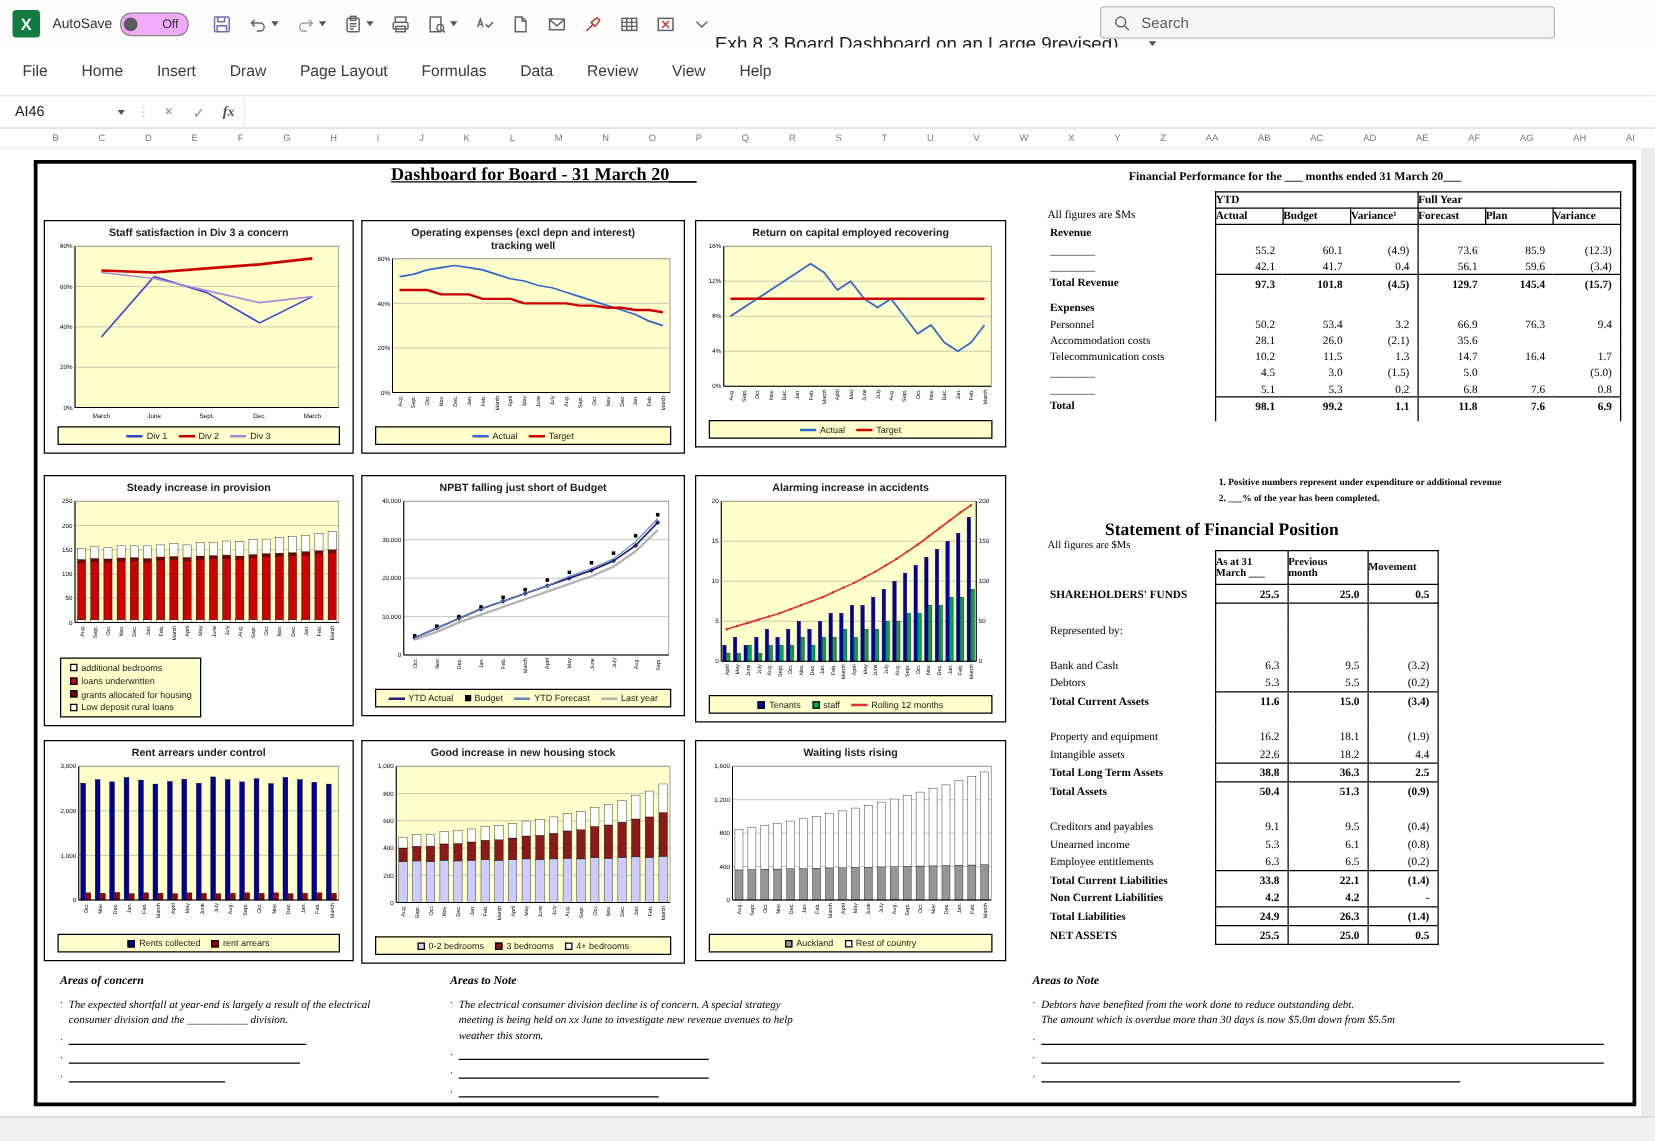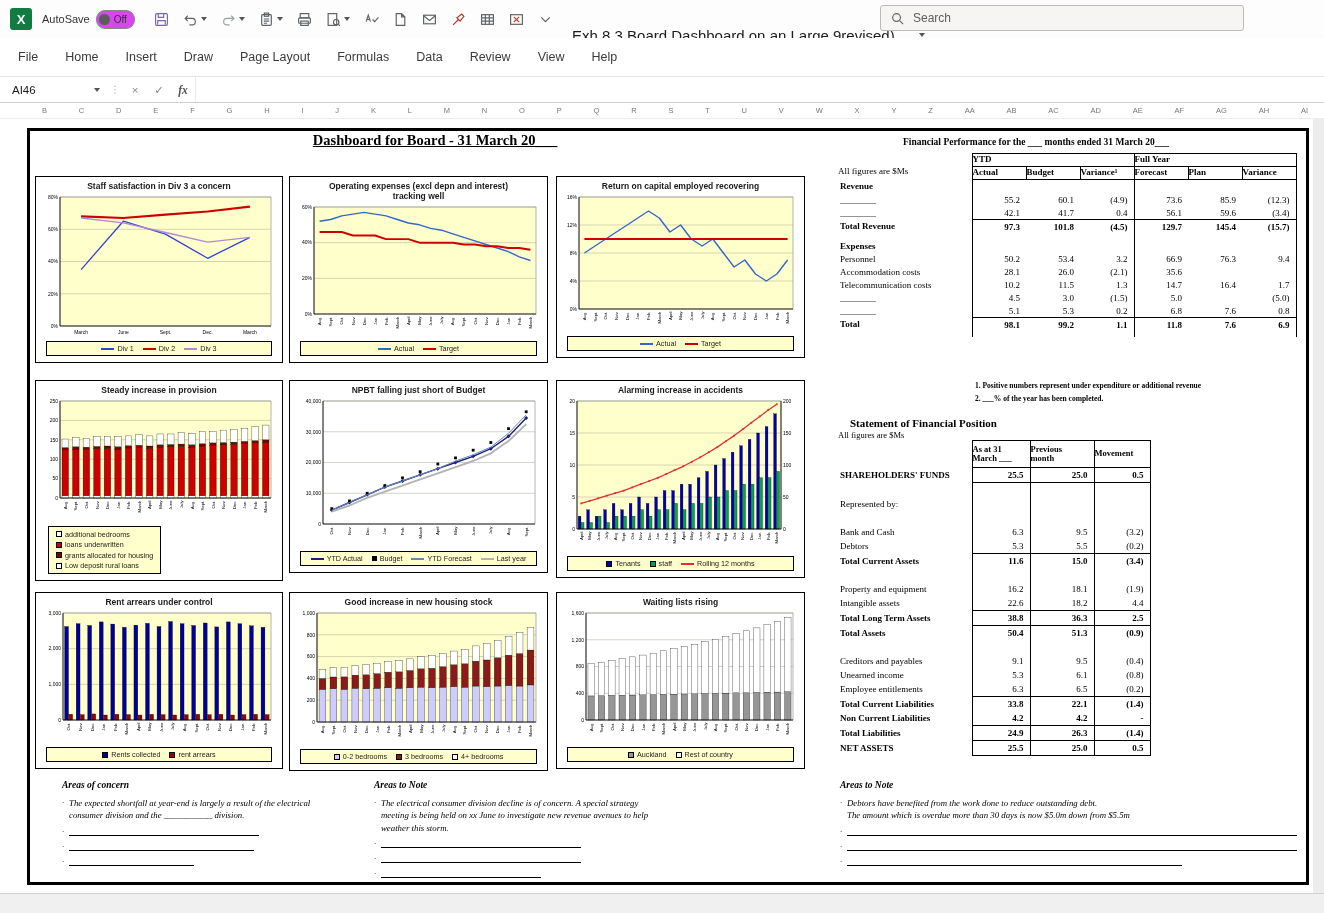--- a/index.html
+++ b/index.html
@@ -3,21 +3,21 @@
 <meta charset="utf-8">
 <style>
   html,body{margin:0;padding:0;}
   body{width:1324px;height:913px;position:relative;overflow:hidden;background:#fff;
        font-family:"Liberation Sans",sans-serif;color:#1b1b1b;}
   
   .titlebar{position:absolute;left:0;top:0;width:1324px;height:38px;background:#fdfdfd;display:flex;align-items:center;}
   .excel-logo{width:22px;height:22px;background:#107c41;border-radius:3px;color:#fff;font-weight:bold;font-size:13px;
       display:flex;align-items:center;justify-content:center;margin:0 10px;}
   .autosave-label{font-size:11px;color:#333;margin-right:6px;}
-  .as-toggle{display:flex;align-items:center;gap:4px;background:#d946ef;border:1px solid #8a8886;border-radius:9px;height:15px;
+  .as-toggle{display:flex;align-items:center;gap:20px;background:#f0abfc;border:1px solid #8a8886;border-radius:9px;height:15px;
       padding:1px 7px 1px 2px;margin-right:12px;cursor:default;}
   .as-knob{width:11px;height:11px;border-radius:50%;background:#5c5c5c;}
   .as-state{font-size:10px;color:#323130;}
   .qat{display:flex;align-items:center;}
   .qat-item{display:flex;align-items:center;margin:0 7px;}
   .caret-down{width:0;height:0;border-left:3px solid transparent;border-right:3px solid transparent;border-top:4px solid #555;margin-left:3px;}
   .doc-title{position:absolute;left:572px;top:16px;height:38px;display:flex;align-items:center;font-size:15px;color:#1b1b1b;gap:9px;}
   .searchbox{position:absolute;left:880px;top:5px;width:364px;height:26px;background:#f6f5f4;border:1px solid #bdbab7;border-radius:3px;
       box-sizing:border-box;display:flex;align-items:center;padding-left:10px;gap:9px;font-size:12px;color:#605e5c;}
   
@@ -69,24 +69,24 @@
   .fin-table td.bl{border-left:1px solid #000;}
   .fin-table td.br{border-right:1px solid #000;}
   .fin-table tr.tln td.num{border-top:1px solid #000;}
   .fin-table tr.bln td.num{border-bottom:1px solid #000;}
   .fin-table tr.sp td{height:6px;}
   #fp-table{left:838px;top:153px;}
   #sfp-table{left:838px;top:440px;}
   #sfp-table td{height:14px;}
   #sfp-table thead td{height:26px;font-size:8.5px;}
   .fp-footnotes{position:absolute;left:975px;top:379px;font-size:7.5px;font-weight:bold;line-height:1.75;}
-  .sfp-title{position:absolute;left:850px;top:417px;font-size:11px;font-weight:bold;}
+  .sfp-title{position:absolute;left:884px;top:417px;font-size:14px;font-weight:bold;}
   .sfp-figures{position:absolute;left:838px;top:430px;font-size:8.5px;}
   
-  .note{position:absolute;font-family:"Liberation Serif",serif;color:#000;margin-left:14px;}
+  .note{position:absolute;font-family:"Liberation Serif",serif;color:#000;}
   .note-title{font-weight:bold;font-style:italic;font-size:9.5px;margin-bottom:7px;}
   .note-item{display:flex;gap:5px;font-size:8.8px;font-style:italic;line-height:1.4;margin-bottom:4px;}
   .note-bullet{flex:none;font-size:8px;}
   .note-line{border-bottom:1px solid #000;height:9px;}
 </style>
 </head>
 <body>
 
 <div class="titlebar">
   <div class="excel-logo">

